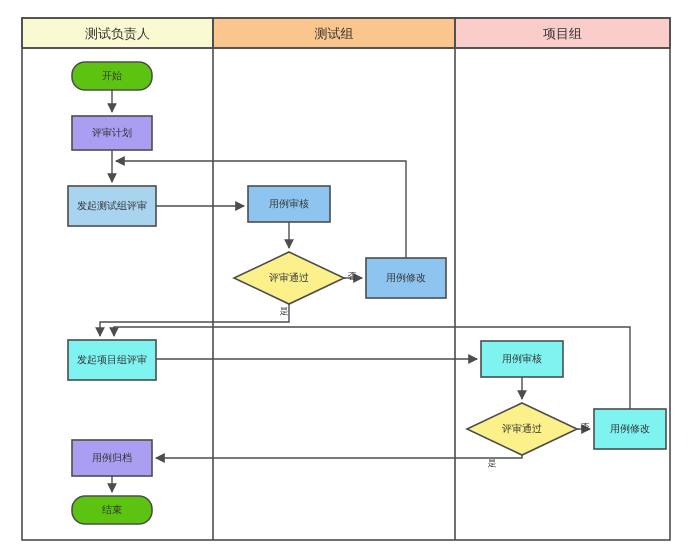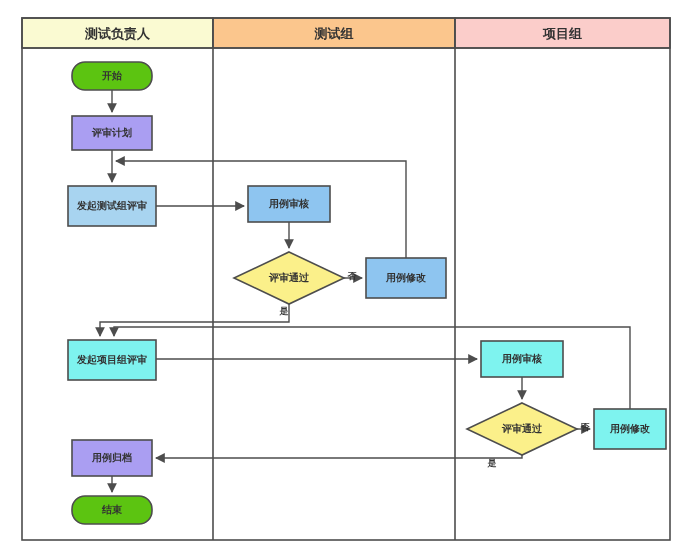--- a/index.html
+++ b/index.html
@@ -2,21 +2,21 @@
 <html><head>
 <meta charset="utf-8">
 <style>
   html,body{margin:0;padding:0;}
   body{
     width:692px;height:560px;
     background:#ffffff;
     font-family:"DejaVu Sans","Liberation Sans",sans-serif;
     overflow:hidden;
   }
-  #stage{position:relative;width:692px;height:412px;font-weight:bold;}
+  #stage{position:relative;width:692px;height:412px;}
   svg.layer{position:absolute;left:0;top:0;width:692px;height:560px;}
   .lane-header-text{
     font-size:13px;fill:#333333;
     text-anchor:middle;dominant-baseline:middle;
   }
   .node-text{
     font-size:10px;fill:#333333;
     text-anchor:middle;dominant-baseline:middle;
   }
   .branch-text{

